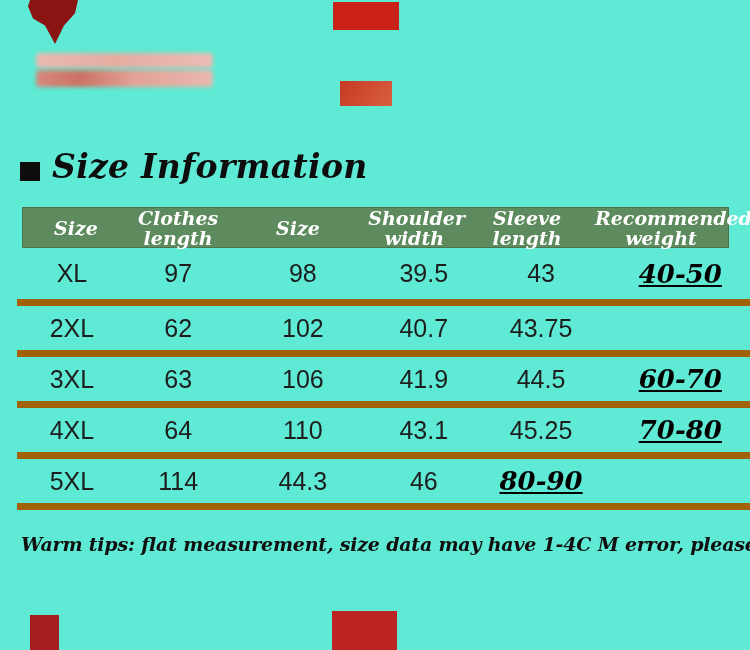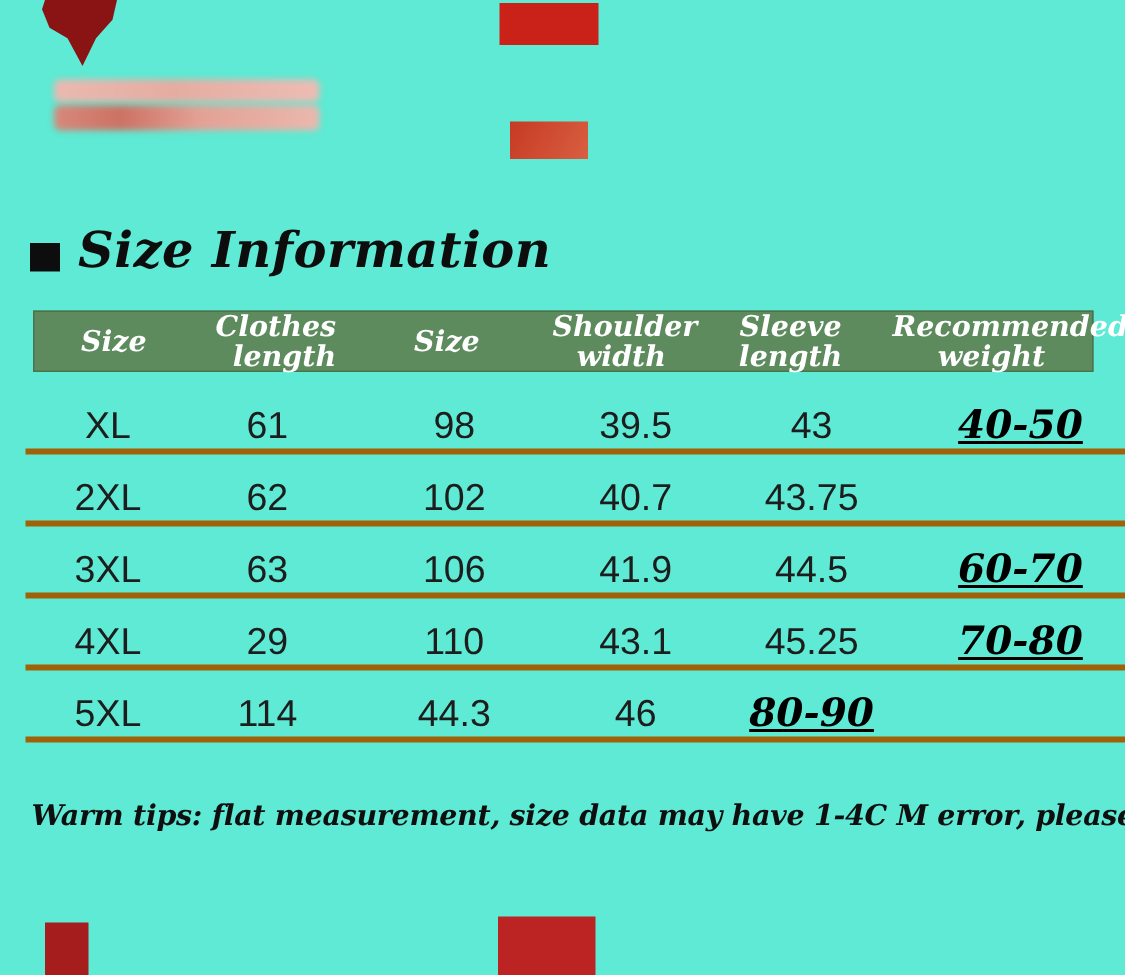--- a/index.html
+++ b/index.html
@@ -71,37 +71,37 @@
   .tbl-header .hcell {
     display: flex; align-items: center; justify-content: center;
     height: 100%; text-align: center;
     font-family: "DejaVu Serif", serif;
     font-weight: bold; font-style: italic;
     font-size: 19px; line-height: 20px;
     color: #ffffff;
   }
   .tbl-header .hcell span { display: inline-block; }
   .hcell:nth-child(1) { width: 15%; }
-  .hcell:nth-child(2) { width: 14%; text-align: right; }
+  .hcell:nth-child(2) { width: 14%; }
   .hcell:nth-child(3) { width: 20%; }
   .hcell:nth-child(4) { width: 13%; font-style: italic; }
   .hcell:nth-child(5) { width: 19%; }
   .hcell:nth-child(6) { width: 19%; }
   .hcell:nth-child(2) span { max-width: 92px; }
   .hcell:nth-child(4) span { max-width: 92px; }
   .hcell:nth-child(5) span { max-width: 86px; }
   .hcell:nth-child(6) span { max-width: 132px; }
 
   .tbl-body {
     position: absolute; left: 17px; top: 248px; width: 733px;
   }
   .trow {
-    display: flex; align-items: flex-end;
+    display: flex; align-items: center;
     height: 44px;
-    border-bottom: 4px solid #a16207;
+    border-bottom: 7px solid #a16207;
   }
   .trow:first-child { height: 51px; }
   .tcell {
     text-align: center;
     font-family: "Liberation Sans", sans-serif;
     font-size: 25px; color: #1d1d1d;
   }
   .tcell:nth-child(1) { width: 15%; }
   .tcell:nth-child(2) { width: 14%; }
   .tcell:nth-child(3) { width: 20%; }
@@ -156,21 +156,21 @@
         <span>Sleeve length</span>
       </div>
     <div class="hcell">
         <span>Recommended weight</span>
       </div>
   </div>
 
   <div class="tbl-body">
     <div class="trow">
       <div class="tcell">XL</div>
-      <div class="tcell">61</div>
+      <div class="tcell">97</div>
       <div class="tcell">98</div>
       <div class="tcell">39.5</div>
       <div class="tcell">43</div>
       <div class="tcell weight">40-50</div>
     </div>
     <div class="trow">
       <div class="tcell">2XL</div>
       <div class="tcell">62</div>
       <div class="tcell">102</div>
       <div class="tcell">40.7</div>
@@ -179,21 +179,21 @@
     <div class="trow">
       <div class="tcell">3XL</div>
       <div class="tcell">63</div>
       <div class="tcell">106</div>
       <div class="tcell">41.9</div>
       <div class="tcell">44.5</div>
       <div class="tcell weight">60-70</div>
     </div>
     <div class="trow">
       <div class="tcell">4XL</div>
-      <div class="tcell">29</div>
+      <div class="tcell">64</div>
       <div class="tcell">110</div>
       <div class="tcell">43.1</div>
       <div class="tcell">45.25</div>
       <div class="tcell weight">70-80</div>
     </div>
     <div class="trow">
       <div class="tcell">5XL</div>
       <div class="tcell">114</div>
       <div class="tcell">44.3</div>
       <div class="tcell">46</div>

